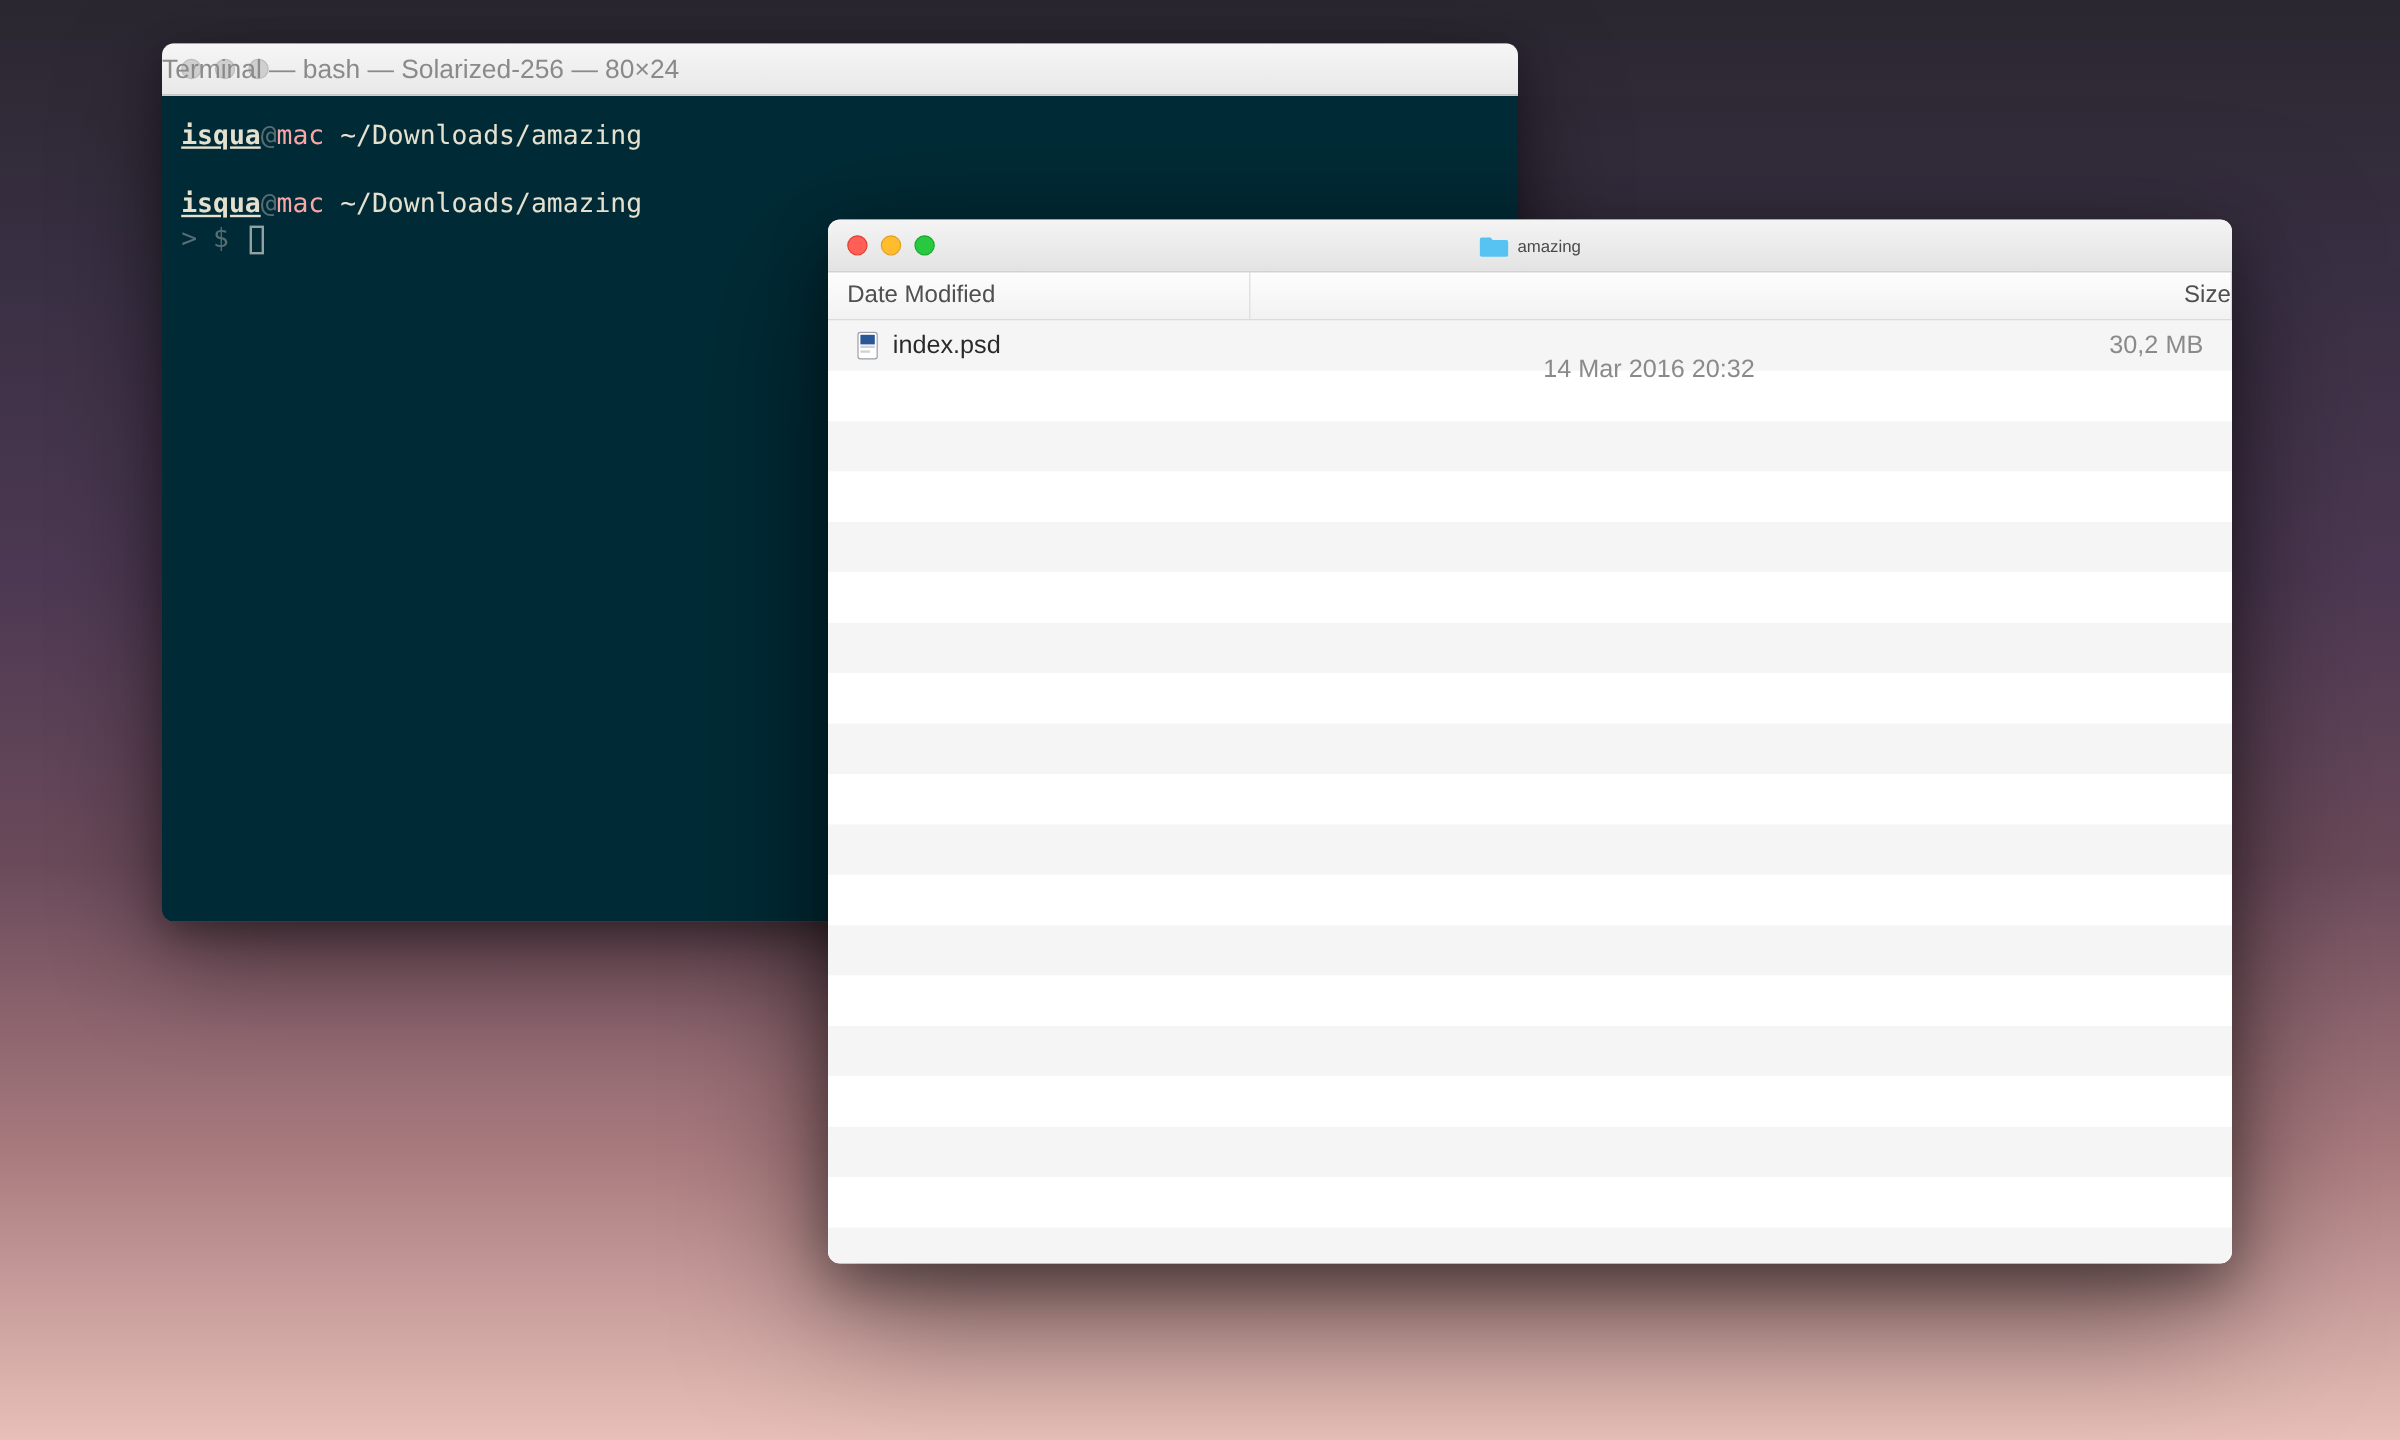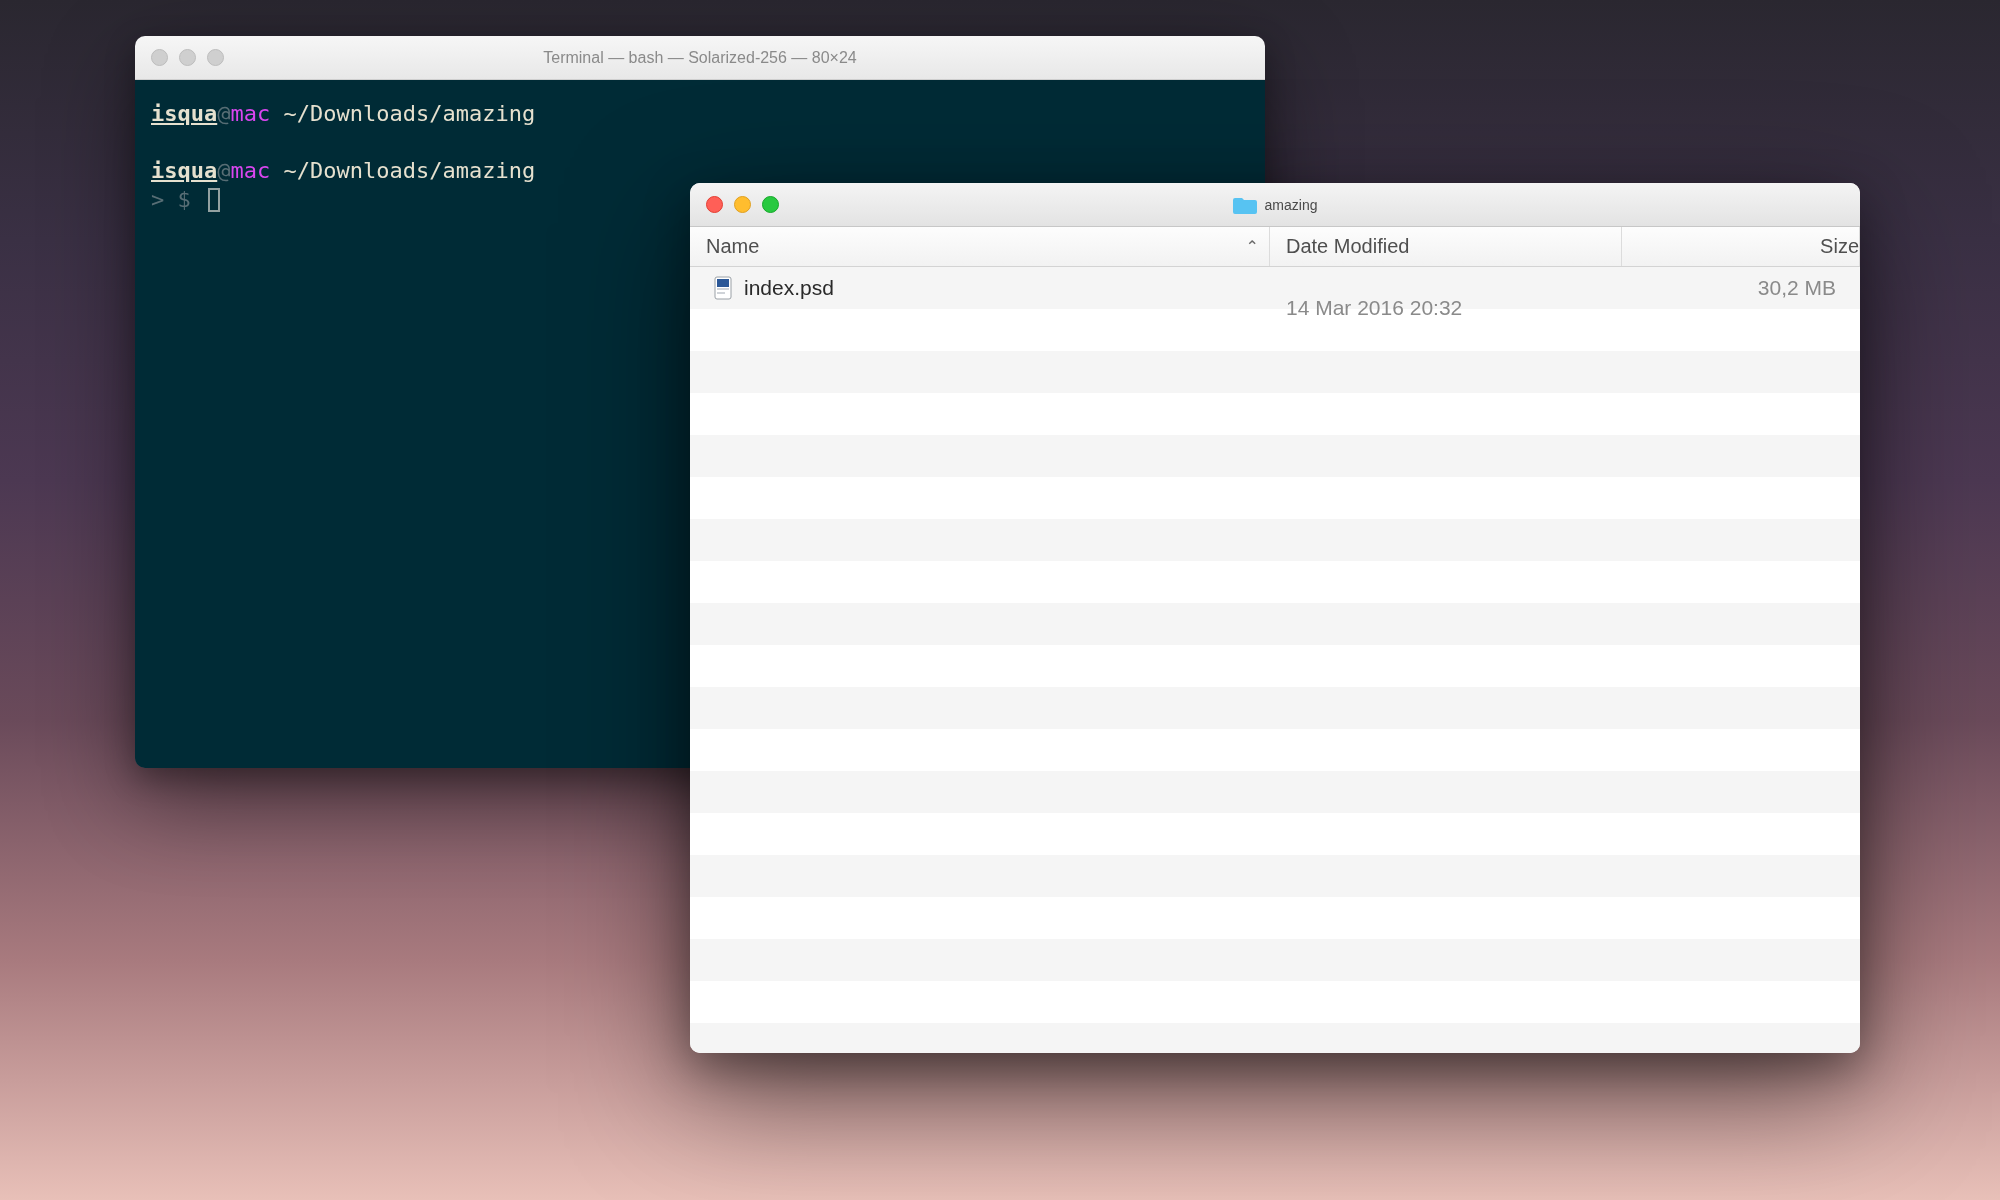--- a/index.html
+++ b/index.html
@@ -28,36 +28,36 @@
   background: linear-gradient(180deg, #f6f6f6 0%, #e8e8e8 100%);
   border-bottom: 1px solid #cfcfcf;
   display: flex;
   align-items: center;
   position: relative;
 }
 .titlebar-dots { display: flex; gap: 11px; margin-left: 16px; }
 .dot { width: 17px; height: 17px; border-radius: 50%; }
 .dot-inactive { background: #cfcfcf; border: 1px solid #bdbdbd; }
 .terminal-title {
-  position: absolute; left: 0; right: 0; text-align: center;
-  color: #8a8a8a; font-size: 16px; font-weight: 400;
+  position: absolute; left: 0; right: 0; 
+  color: #8a8a8a; font-size: 22px; font-weight: 400;
   pointer-events: none;
 }
 .terminal-body {
   background: #002b36;
   height: calc(100% - 44px);
   padding: 20px 16px;
   font-family: "Menlo", "Consolas", monospace;
   font-size: 22px;
   line-height: 1.3;
 }
 .t-line { white-space: pre; }
 .t-user { color: #e6e1cf; font-weight: bold; text-decoration: underline; }
 .t-at { color: #586e75; }
-.t-host { color: #d946ef; }
+.t-host { color: #fca5a5; }
 .t-path { color: #e6e1cf; font-weight: normal; }
 .t-prompt { color: #586e75; }
 .t-cmd { color: #93a1a1; }
 .t-cursor {
   display: inline-block; width: 12px; height: 24px;
   border: 2px solid #93a1a1; vertical-align: text-bottom; margin-left: 4px;
 }
 
 
 .finder-window {
@@ -140,24 +140,20 @@
       <div class="dot tl-green"></div>
     </div>
     <div class="finder-title-wrap">
       <svg class="folder-icon" viewBox="0 0 24 20">
           <path d="M2 3 h7 l2 2 h11 a2 2 0 0 1 2 2 v10 a2 2 0 0 1 -2 2 h-20 a2 2 0 0 1 -2 -2 v-12 a2 2 0 0 1 2 -2 z"></path>
         </svg>
       <span class="finder-title">amazing</span>
     </div>
   </div>
   <div class="finder-header">
-    <div class="col-name">
-      <span>Name</span>
-      <span class="sort-caret">⌃</span>
-    </div>
     <div class="col-date">
       <span>Date Modified</span>
     </div>
     <div class="col-size">
       <span>Size</span>
     </div>
   </div>
   <div class="finder-list">
     <div class="finder-row">
       <div class="row-name">

